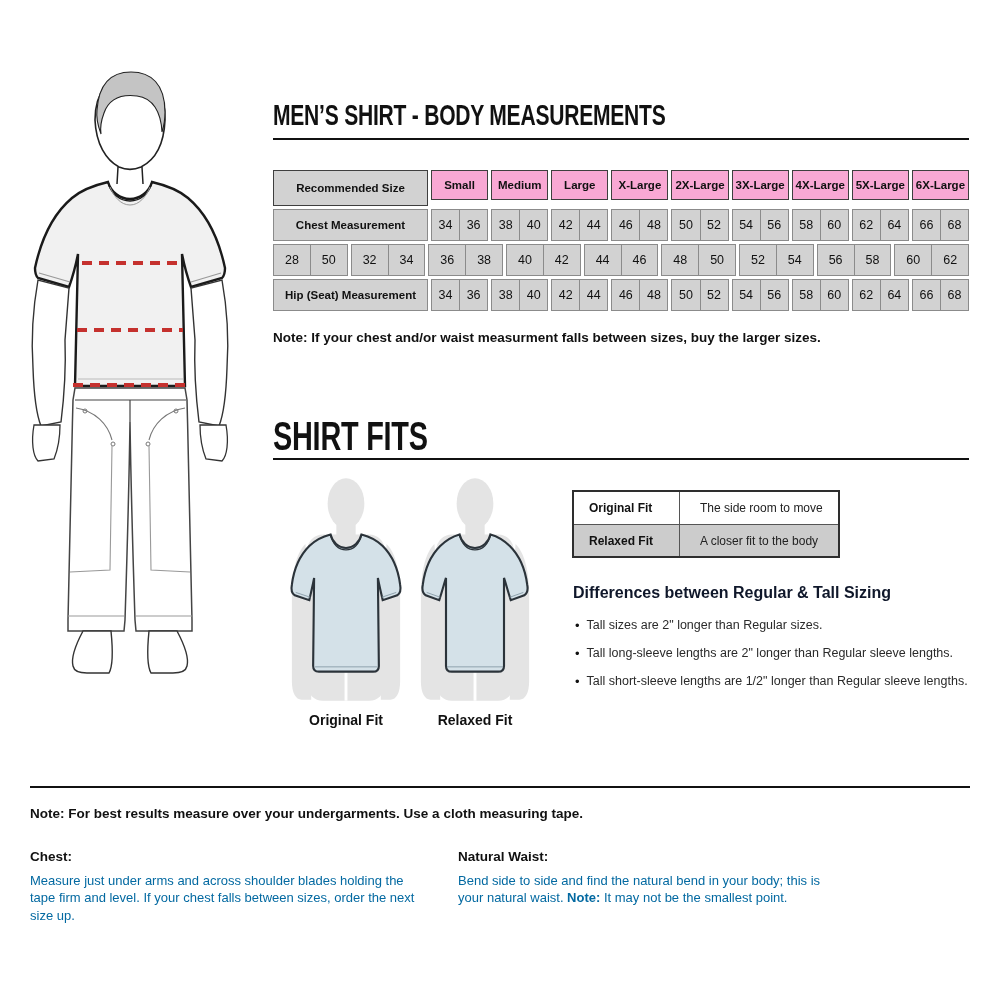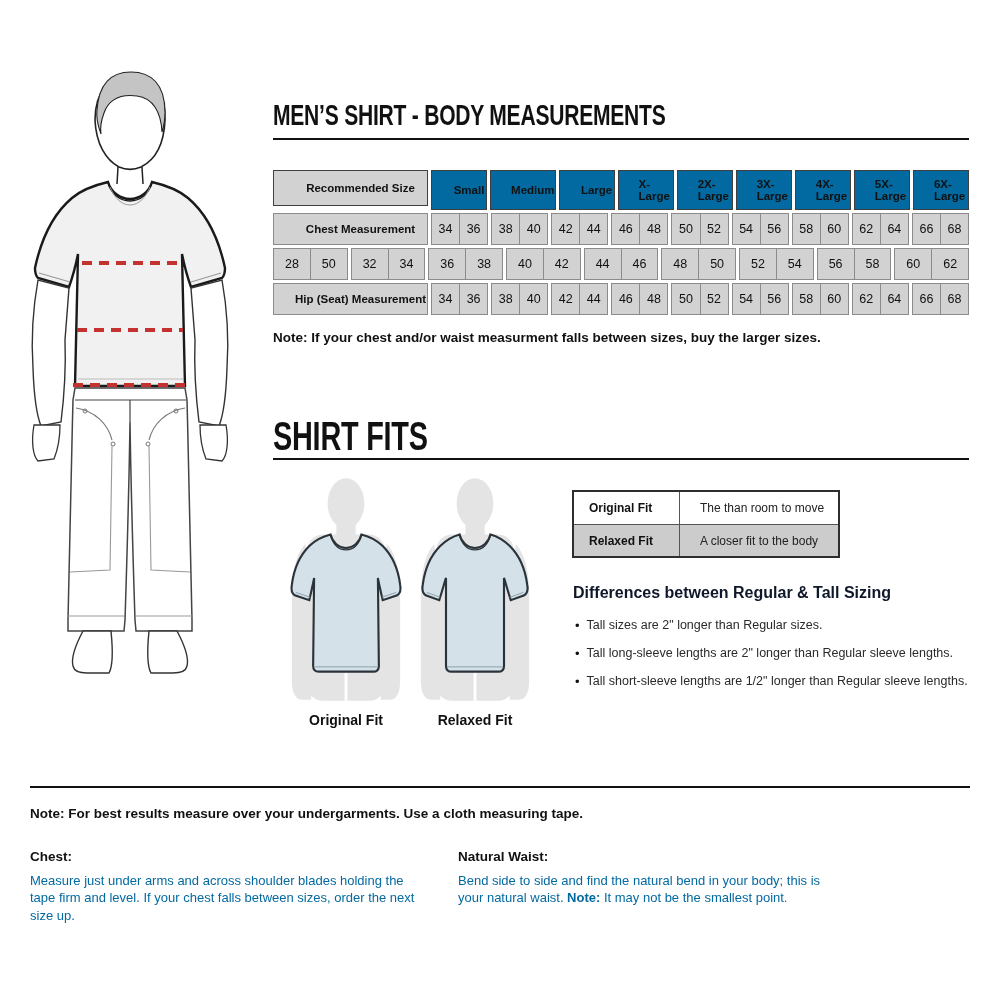--- a/index.html
+++ b/index.html
@@ -11,28 +11,28 @@
   .condensed {
     font-weight:800; letter-spacing:-0.3px; white-space:nowrap;
     display:inline-block; transform:scale(0.78,1.08); transform-origin:left center;
   }
   .rule { position:absolute; height:2px; background:#111; }
 
   
   #size-table { position:absolute; left:273px; top:170px; width:696px;
     display:flex; flex-direction:column; gap:3px; }
   .trow { display:flex; gap:3px; }
-  .cell { display:flex; align-items:center; justify-content:center;padding-left:20px; }
+  .cell { display:flex; align-items:center; justify-content:center; }
   .hlabel, .rlabel {
     width:155px; flex:0 0 155px; background:#d2d2d2;
     font-weight:bold; font-size:11.5px;
   }
   .hlabel { border:1px solid #3f3f3f; height:36px; }
   .rlabel { border:1px solid #8b8b8b; height:32px; }
-  .hsize { flex:1; background:#0369a1; border:1px solid #3f3f3f; height:40px;
+  .hsize { flex:1; background:#f9a8d4; border:1px solid #3f3f3f; height:30px;
     font-weight:bold; font-size:11.5px; }
   .group { flex:1; display:flex; height:32px; }
   .vcell { flex:1; background:#d2d2d2; border:1px solid #8b8b8b;
     font-size:12.5px; display:flex; align-items:center; justify-content:center; }
   .vcell + .vcell { border-left:none; }
 
   .note-line { position:absolute; font-size:13.5px; font-weight:bold; color:#111; }
 
   
   #fit-table { position:absolute; left:572px; top:490px; width:268px;
@@ -266,21 +266,21 @@
     <path d="M44,60 C46,70 52,76 60,76 C68,76 74,70 76,60" fill="none" stroke="#2b333a" stroke-width="1.3"></path>
     <path d="M10,120 L24,125 M110,120 L96,125 M31,197 L89,197" stroke="#8da0ab" stroke-width="1"></path>
   </svg>
 
   <div class="fig-label" style="left:288px;">Original Fit</div>
   <div class="fig-label" style="left:417px;">Relaxed Fit</div>
 
   <div id="fit-table">
     <div class="fit-row">
       <div class="fit-name">Original Fit</div>
-      <div class="fit-desc">The than room to move</div>
+      <div class="fit-desc">The side room to move</div>
     </div>
     <div class="fit-row">
       <div class="fit-name">Relaxed Fit</div>
       <div class="fit-desc">A closer fit to the body</div>
     </div>
   </div>
 
   <div id="diff-heading">Differences between Regular &amp; Tall Sizing</div>
   <ul id="diff-bullets">
     <li>

